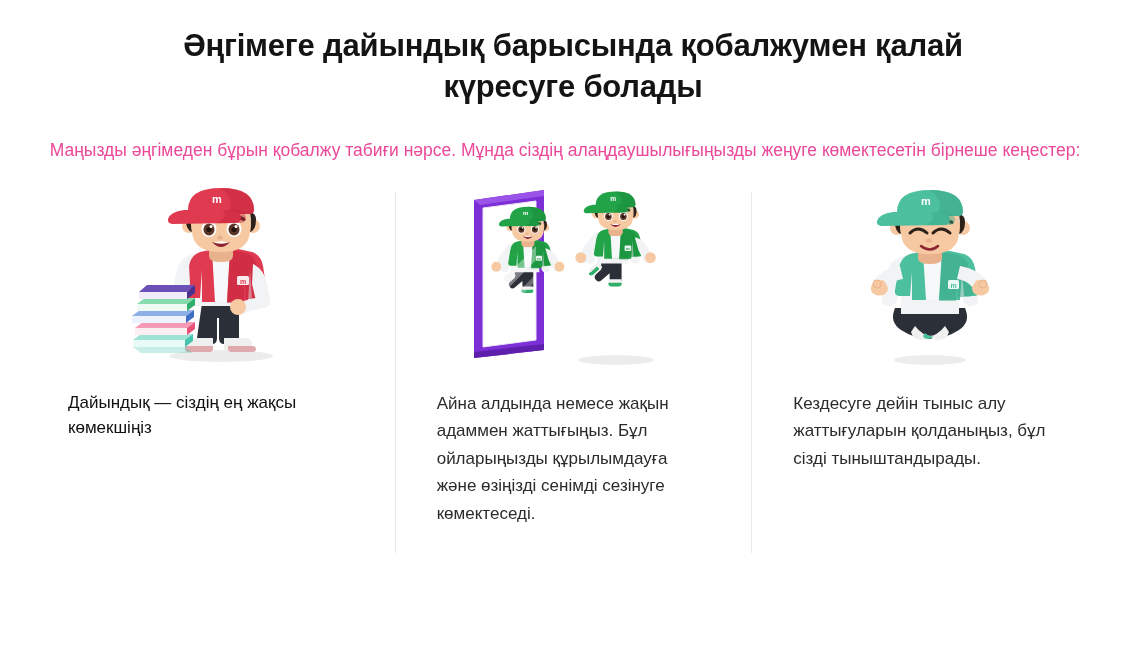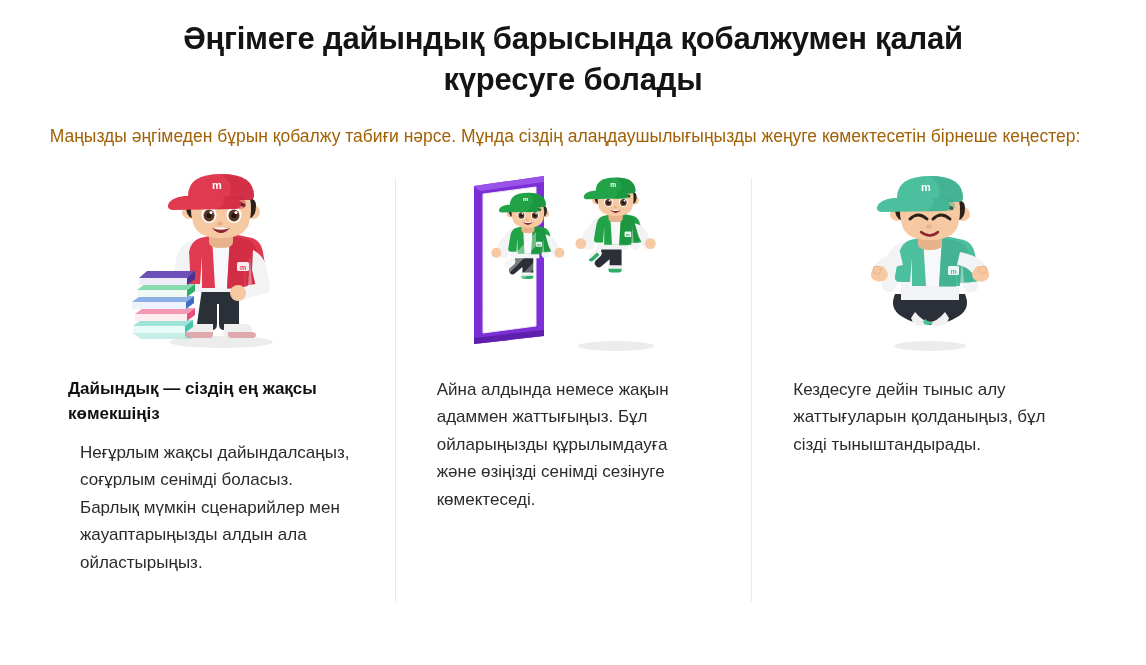--- a/index.html
+++ b/index.html
@@ -11,37 +11,37 @@
     width: 1146px;
     height: 665px;
     font-family: "Liberation Sans", "DejaVu Sans", sans-serif;
     color: #1a1a1a;
     overflow: hidden;
     position: relative;
   }
 
   
   .page-title {
-    margin: 0;
+    margin: 7px;
     padding: 18px 120px 0 120px;
     font-size: 31px;
     line-height: 1.33;
     font-weight: bold;
     text-align: center;
     letter-spacing: -0.2px;
     color: #141414;
   }
   .page-subtitle {
     margin: 0;
     padding: 23px 30px 0 14px;
     font-size: 17.5px;
     line-height: 1.5;
     font-weight: normal;
     text-align: center;
-    color: #a16207;
+    color: #ec4899;
   }
 
   
   .columns {
     display: flex;
     margin-top: 22px;
     padding: 0 38px;
     box-sizing: border-box;
     align-items: stretch;
   }
@@ -64,21 +64,21 @@
     height: 182px;
     display: flex;
     align-items: flex-end;
     justify-content: center;
     margin-bottom: 22px;
   }
   .col-heading {
     margin: 0 0 1px 0;
     font-size: 17px;
     line-height: 1.5;
-    font-weight: bold;
+    font-weight: normal;
     color: #111111;
   }
   .col-body {
     margin: 12px;
     font-size: 17px;
     line-height: 1.62;
     font-weight: normal;
     color: #2b2b2b;
   }
   .col-1 .art-wrap { justify-content: center; }
@@ -178,21 +178,20 @@
         <path d="M8 116 h50 l8 -6 h-50 z" fill="#86dcae"></path>
         <path d="M8 116 v7 h50 v-7 z" fill="#eefaf3"></path>
         <path d="M58 116 l8 -6 v7 l-8 6 z" fill="#2fae6a"></path>
 
         <path d="M10 104 h48 l8 -7 h-48 z" fill="#6d4fb8"></path>
         <path d="M10 104 v7 h48 v-7 z" fill="#f0ecfa"></path>
         <path d="M58 104 l8 -7 v8 l-8 6 z" fill="#4b3191"></path>
       </svg>
     </div>
     <h2 class="col-heading">Дайындық — сіздің ең жақсы көмекшіңіз</h2>
-    <p class="col-body">Неғұрлым жақсы дайындалсаңыз, соғұрлым сенімді боласыз. Барлық мүмкін сценарийлер мен жауаптарыңызды алдын ала ойластырыңыз.</p>
   </div>
 
   <div class="col col-2">
     <div class="art-wrap">
       <svg width="215" height="180" viewBox="0 0 215 180" role="img" aria-hidden="true">
 
         <ellipse cx="150" cy="172" rx="38" ry="5" fill="#ececec"></ellipse>
 
         <g>
 

